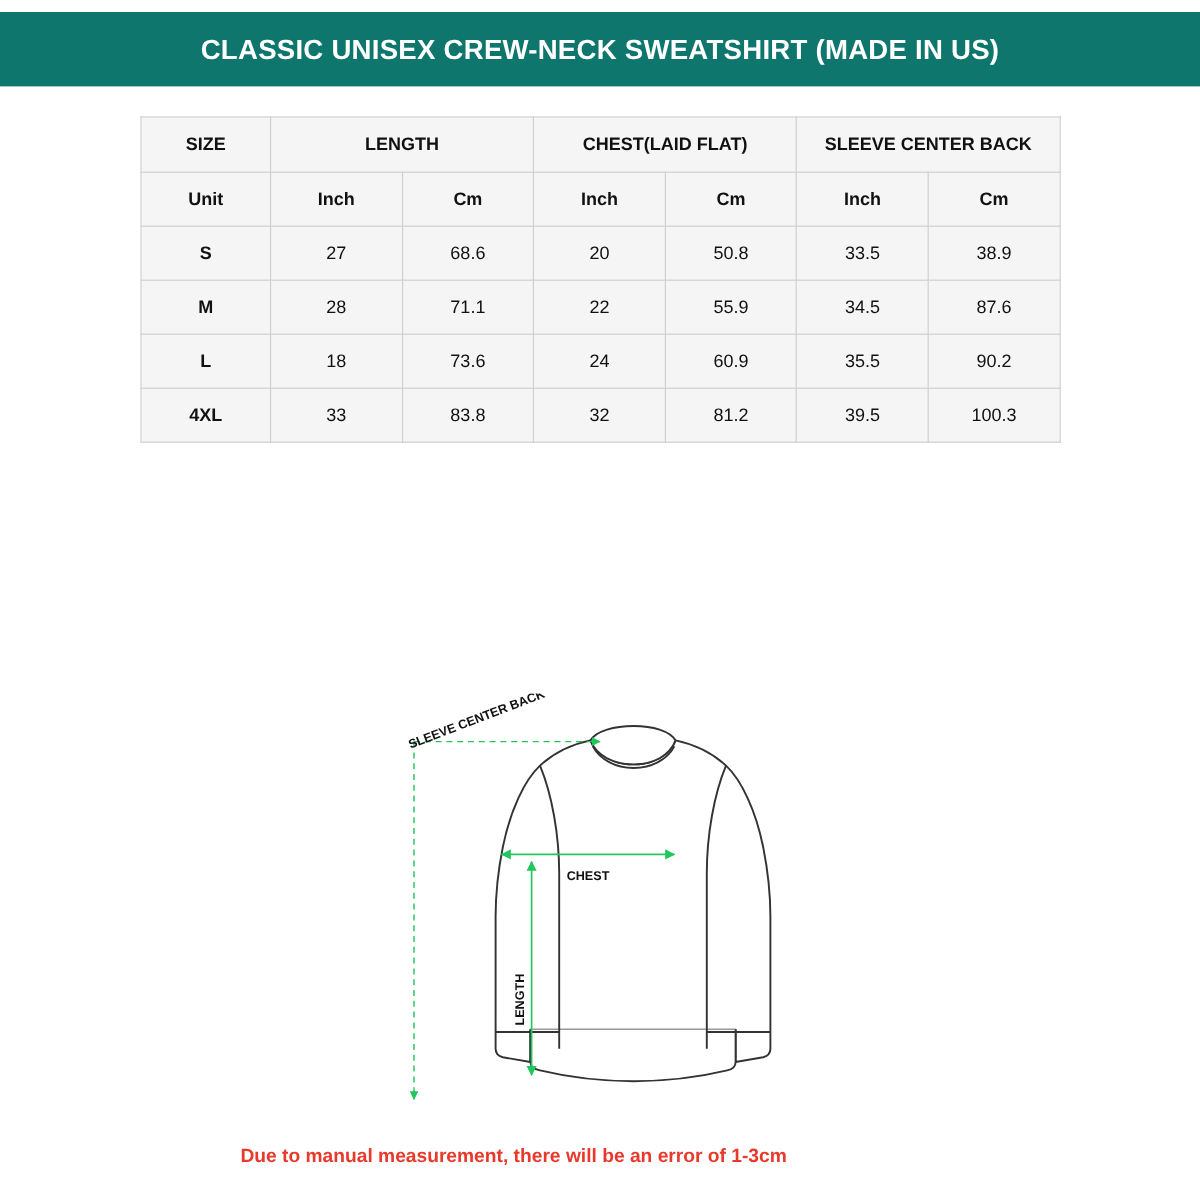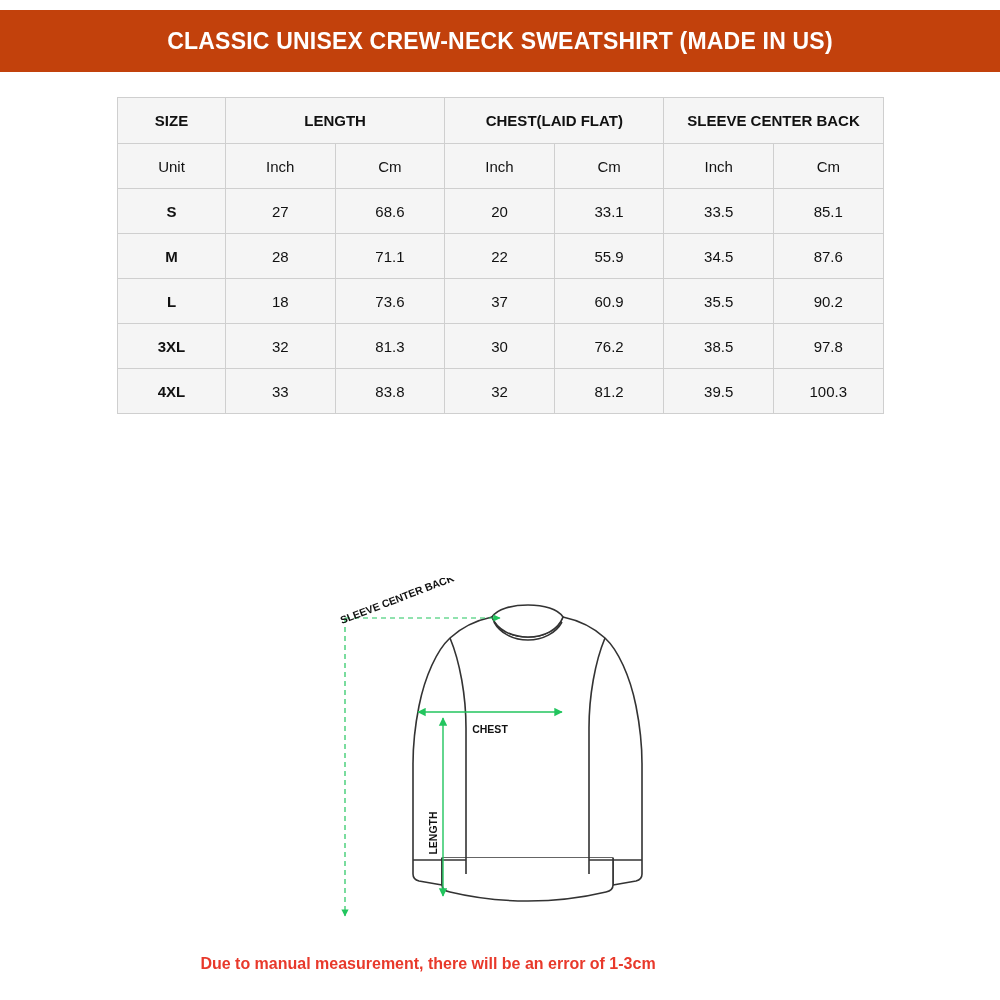--- a/index.html
+++ b/index.html
@@ -14,21 +14,21 @@
     width: 1000px; height: 1000px;
     background: #ffffff;
     overflow: hidden;
   }
 
   
   .header-banner {
     position: absolute;
     left: 0; top: 10px;
     width: 1000px; height: 62px;
-    background: #c2410c;
+    background: #0f766e;
     display: flex;
     align-items: center;
     justify-content: center;
   }
   .header-title {
     color: #ffffff;
     font-size: 23px;
     font-weight: bold;
     letter-spacing: 0.2px;
     text-align: center;
@@ -57,21 +57,21 @@
     padding: 0;
   }
   table.size-table th {
     font-weight: bold;
     font-size: 15px;
   }
   .col-size { width: 108px; }
   .col-val  { width: 109.6px; }
   td.size-cell, td.unit-cell { font-weight: bold; }
   tr.header-row th { height: 46px; }
-  tr.unit-row td { height: 45px; font-weight: normal; }
+  tr.unit-row td { height: 45px; font-weight: bold; }
 
   
   .illustration {
     position: absolute;
     left: 300px; top: 578px;
     width: 420px; height: 350px;
   }
   .illustration svg { display: block; }
 
   
@@ -121,50 +121,41 @@
           <td>Inch</td>
           <td>Cm</td>
         </tr>
       </thead>
       <tbody>
         <tr>
           <td class="size-cell">S</td>
           <td>27</td>
           <td>68.6</td>
           <td>20</td>
-          <td>33.1</td>
+          <td>50.8</td>
           <td>33.5</td>
-          <td>85.1</td>
+          <td>38.9</td>
         </tr>
         <tr>
           <td class="size-cell">M</td>
           <td>28</td>
           <td>71.1</td>
           <td>22</td>
           <td>55.9</td>
           <td>34.5</td>
           <td>87.6</td>
         </tr>
         <tr>
           <td class="size-cell">L</td>
           <td>18</td>
           <td>73.6</td>
-          <td>37</td>
+          <td>24</td>
           <td>60.9</td>
           <td>35.5</td>
           <td>90.2</td>
-        </tr>
-        <tr>
-          <td class="size-cell">3XL</td>
-          <td>32</td>
-          <td>81.3</td>
-          <td>30</td>
-          <td>76.2</td>
-          <td>38.5</td>
-          <td>97.8</td>
         </tr>
         <tr>
           <td class="size-cell">4XL</td>
           <td>33</td>
           <td>83.8</td>
           <td>32</td>
           <td>81.2</td>
           <td>39.5</td>
           <td>100.3</td>
         </tr>

